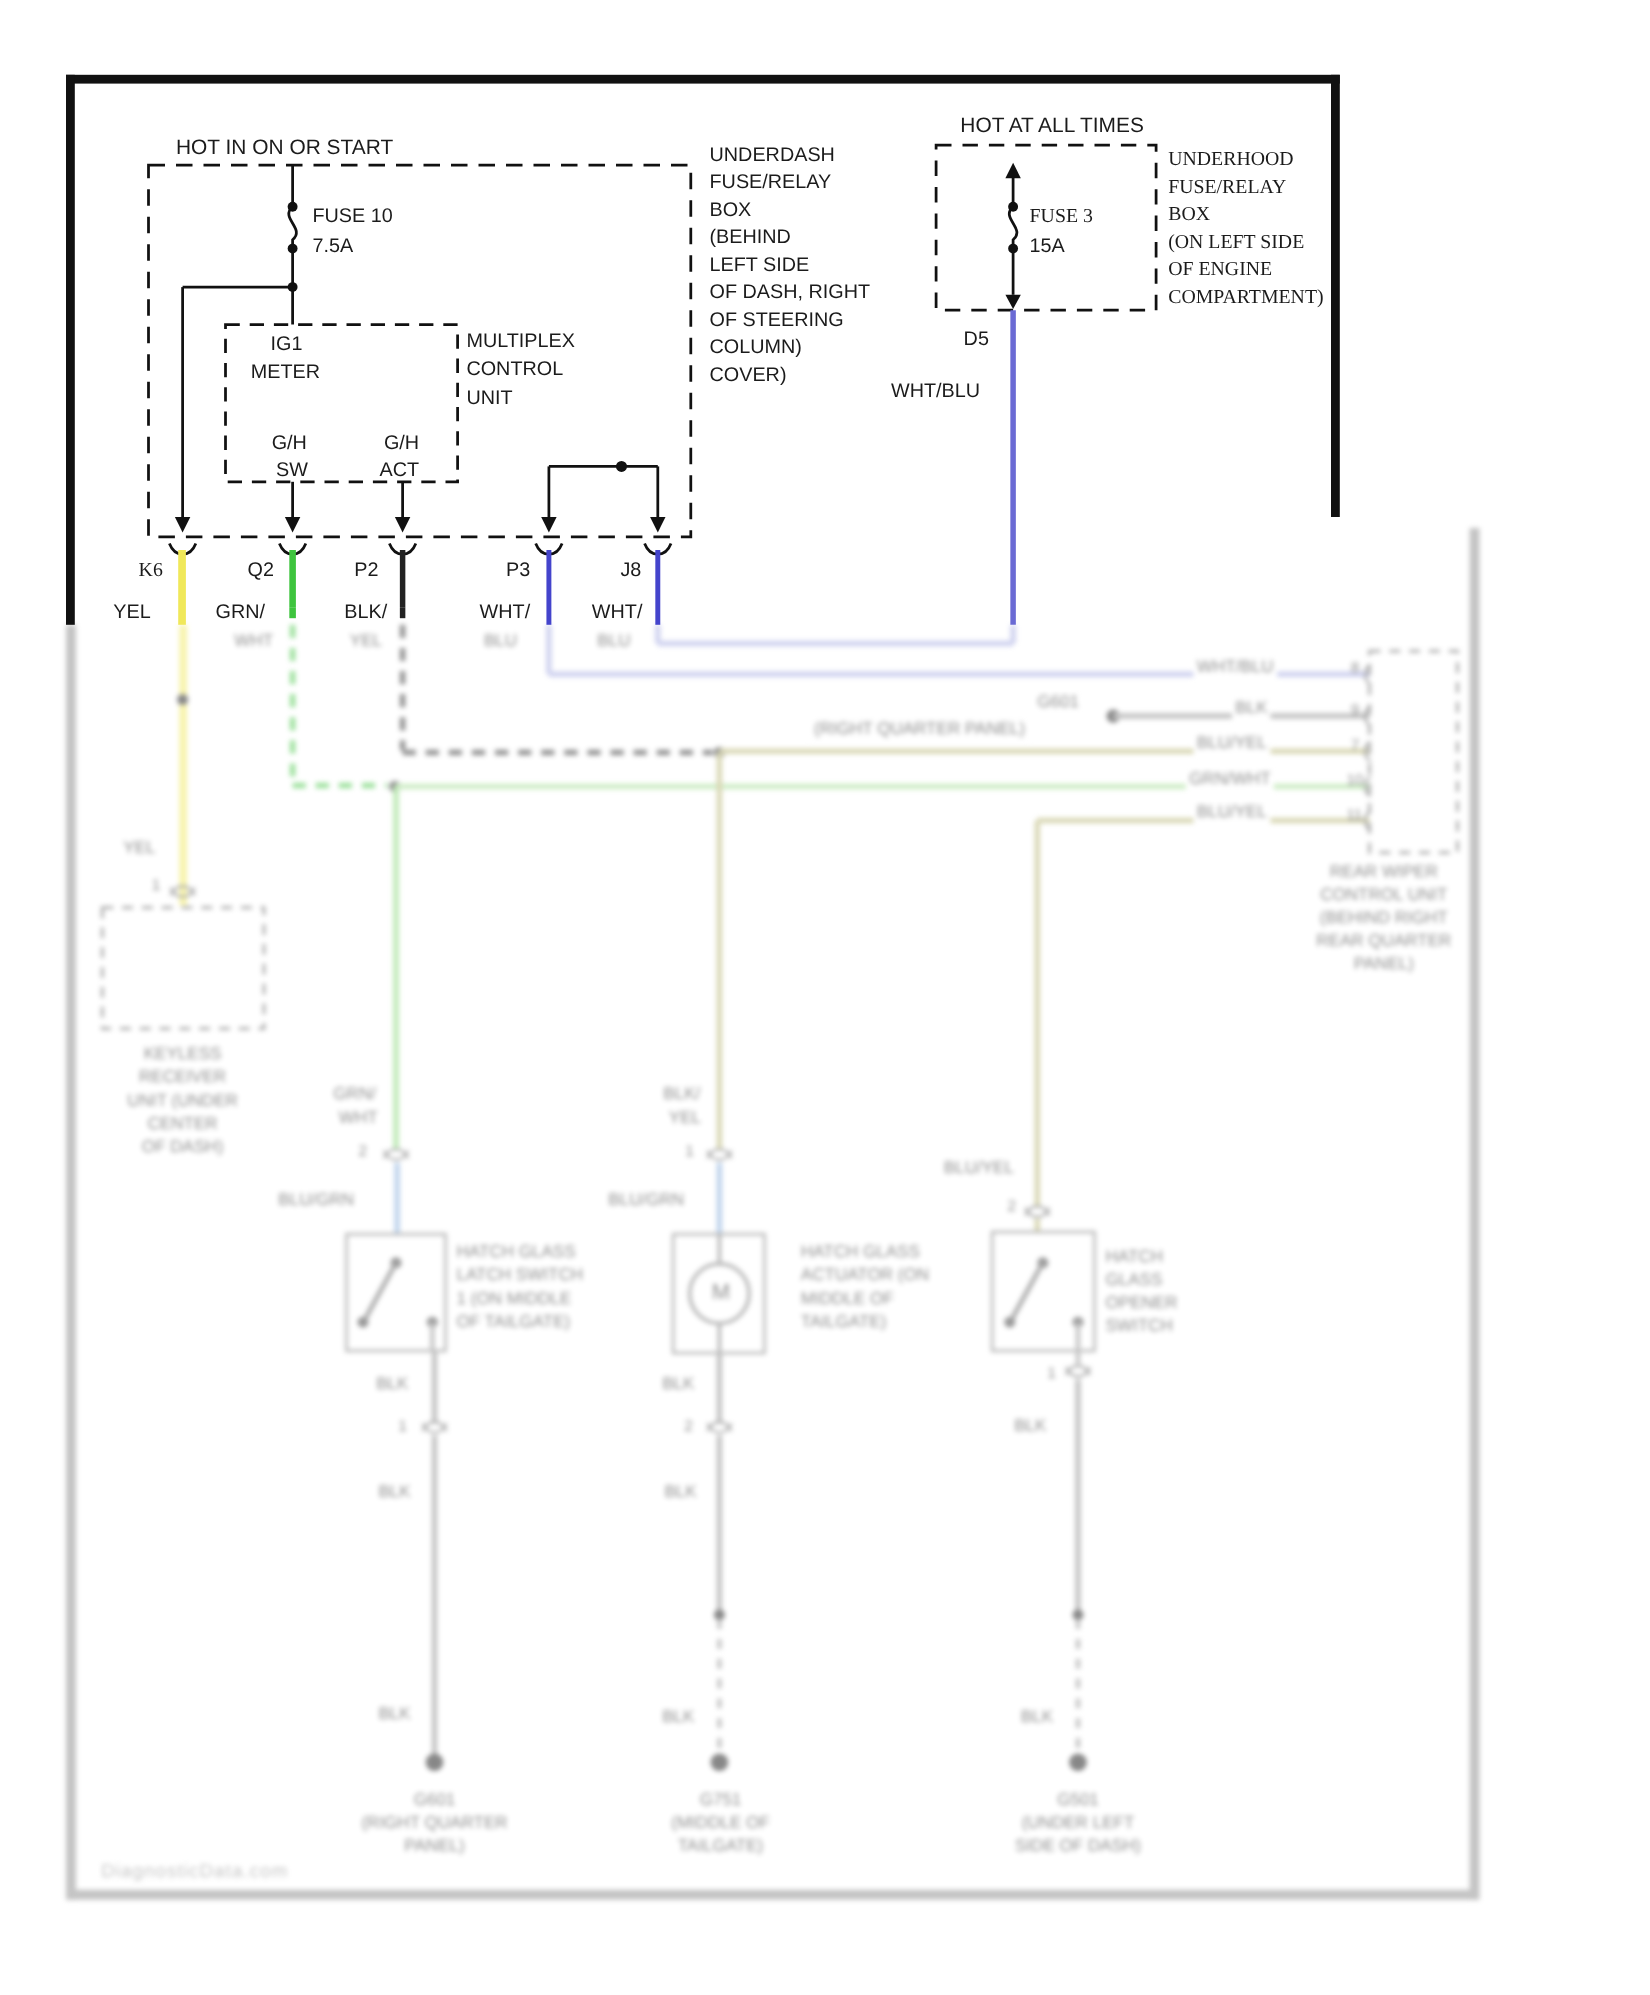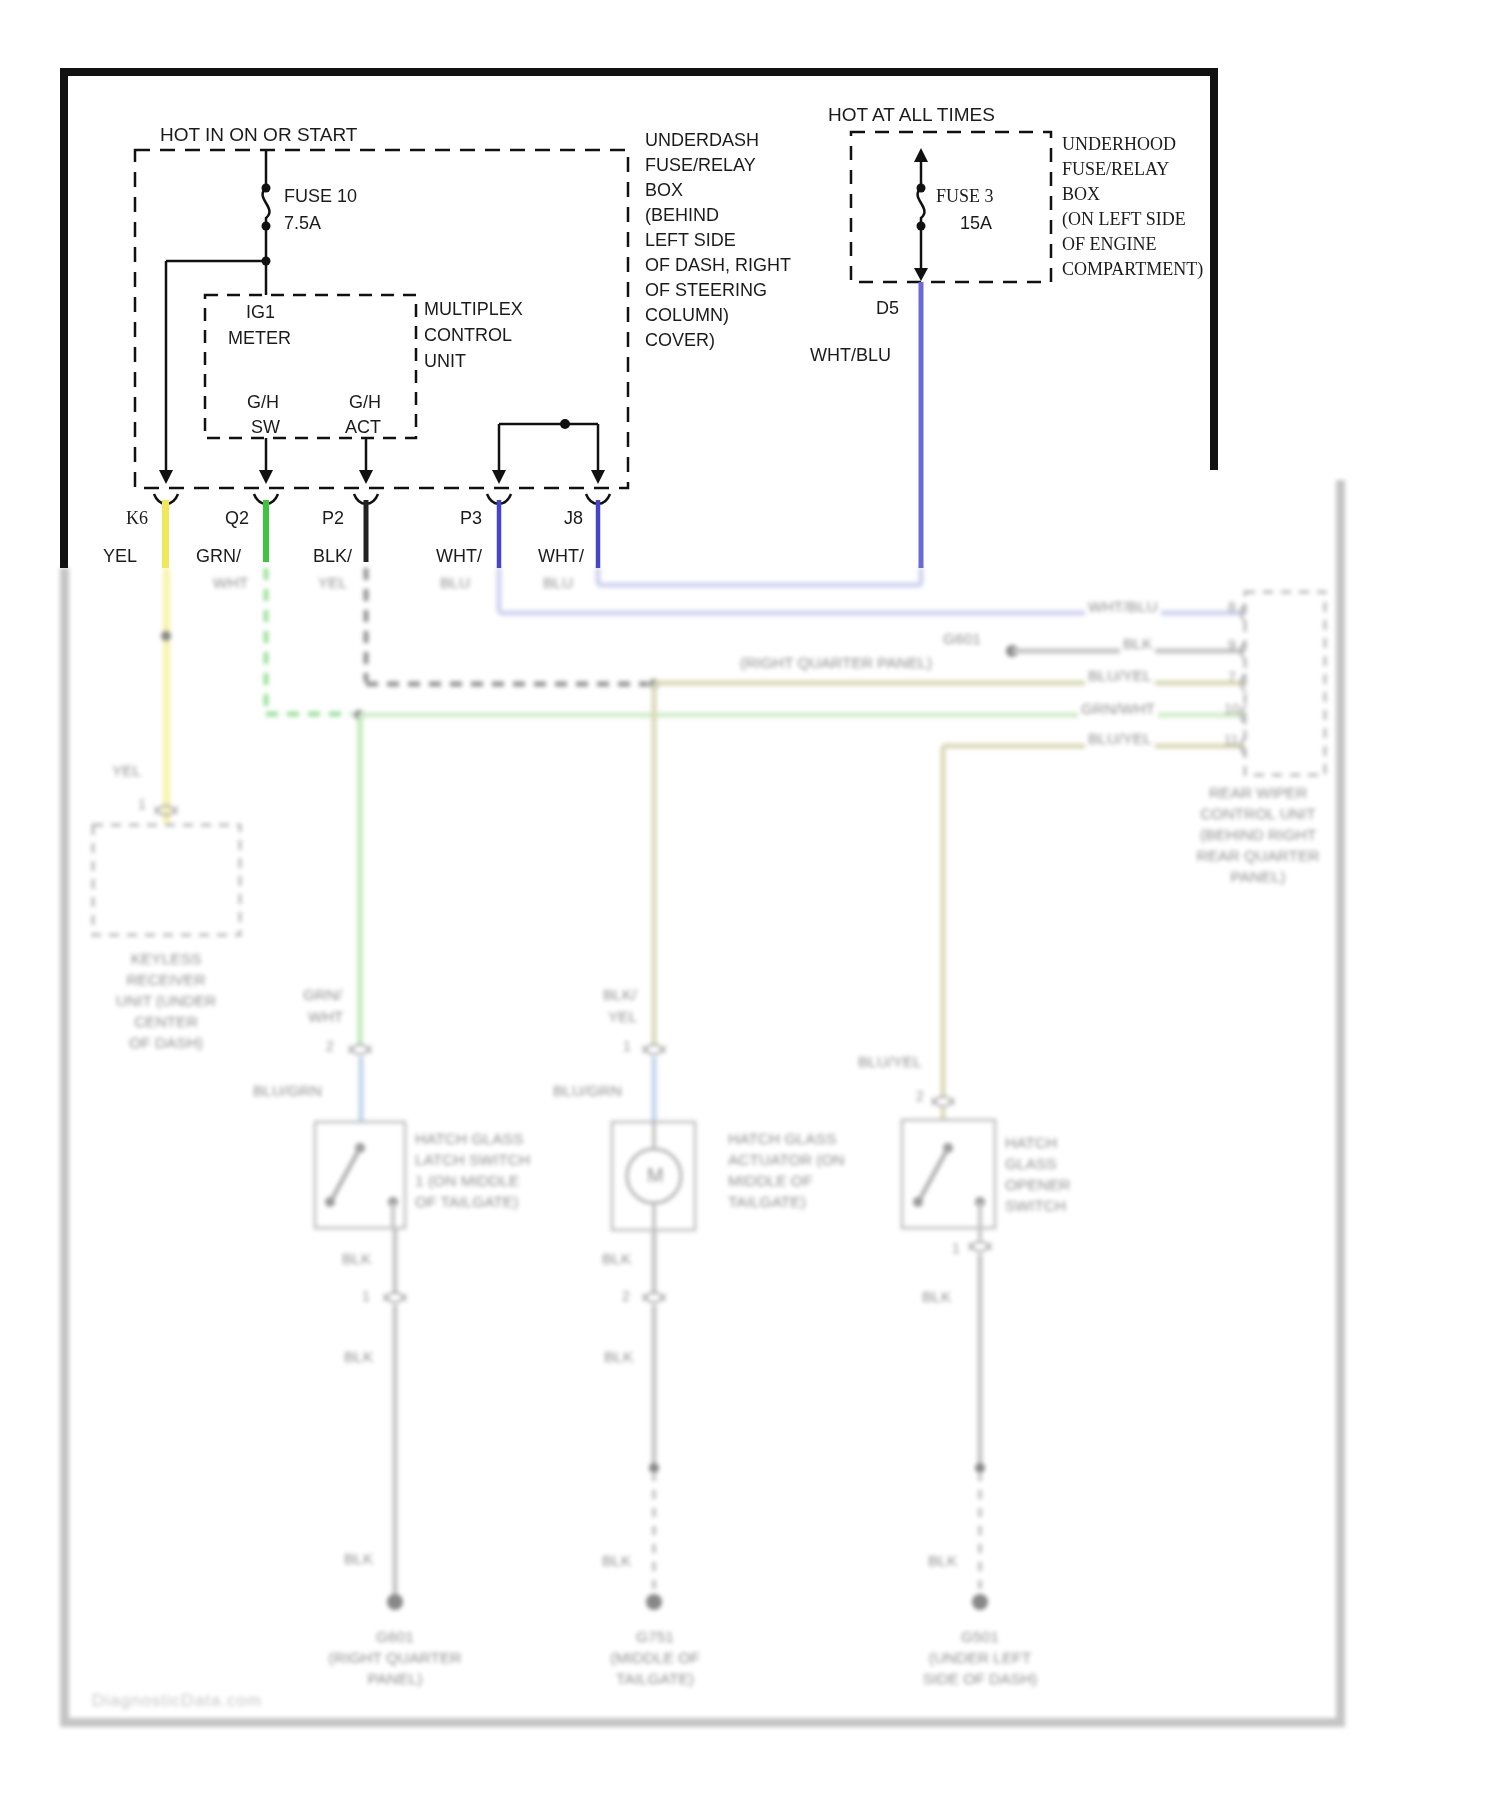--- a/index.html
+++ b/index.html
@@ -282,23 +282,23 @@
     <div class="lb" style="left:246px;top:300px;">IG1</div>
     <div class="lb" style="left:228px;top:326px;">METER</div>
     <div class="lb" style="left:424px;top:297px;">MULTIPLEX</div>
     <div class="lb" style="left:424px;top:323px;">CONTROL</div>
     <div class="lb" style="left:424px;top:349px;">UNIT</div>
     <div class="lb" style="left:247px;top:390px;">G/H</div>
     <div class="lb" style="left:251px;top:415px;">SW</div>
     <div class="lb" style="left:349px;top:390px;">G/H</div>
     <div class="lb" style="left:345px;top:415px;">ACT</div>
 
-    <div class="lb t19" style="left:828px;top:102px;">HOT AT ALL TIMES</div>
+    <div class="lb t19" style="left:873px;top:102px;">HOT AT ALL TIMES</div>
     <div class="lb" style="left:936px;top:184px;font-family:Liberation Serif, serif;">FUSE 3</div>
-    <div class="lb" style="left:960px;top:211px;">15A</div>
+    <div class="lb" style="left:936px;top:211px;">15A</div>
     <div class="blk" style="left:1062px;top:132px;font-family:Liberation Serif, serif;">
       <div style="font-size:18px;line-height:25px;">UNDERHOOD</div>
       <div style="font-size:18px;line-height:25px;">FUSE/RELAY</div>
       <div style="font-size:18px;line-height:25px;">BOX</div>
       <div style="font-size:18px;line-height:25px;">(ON LEFT SIDE</div>
       <div style="font-size:18px;line-height:25px;">OF ENGINE</div>
       <div style="font-size:18px;line-height:25px;text-align:center;">COMPARTMENT)</div>
     </div>
     <div class="lb" style="left:876px;top:296px;">D5</div>
     <div class="lb" style="left:810px;top:343px;">WHT/BLU</div>

